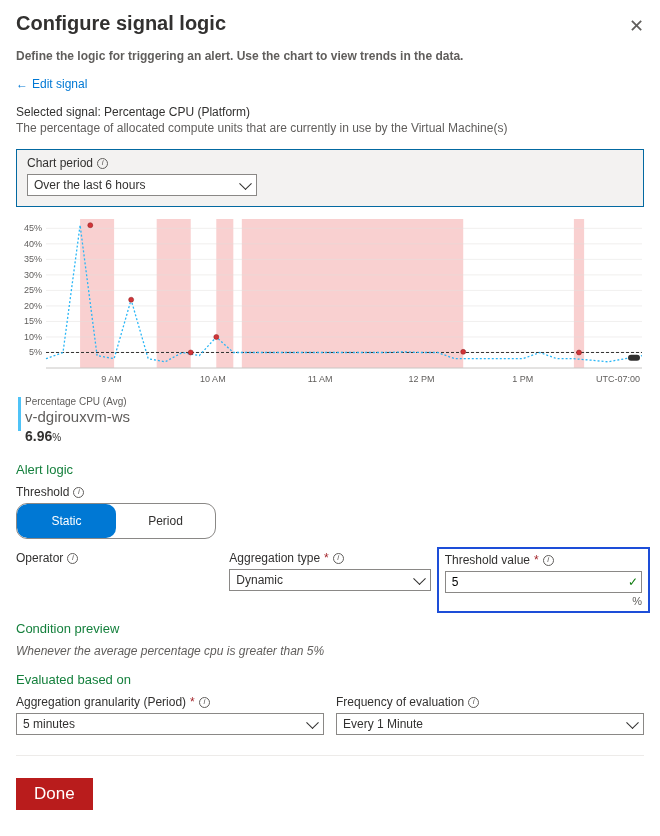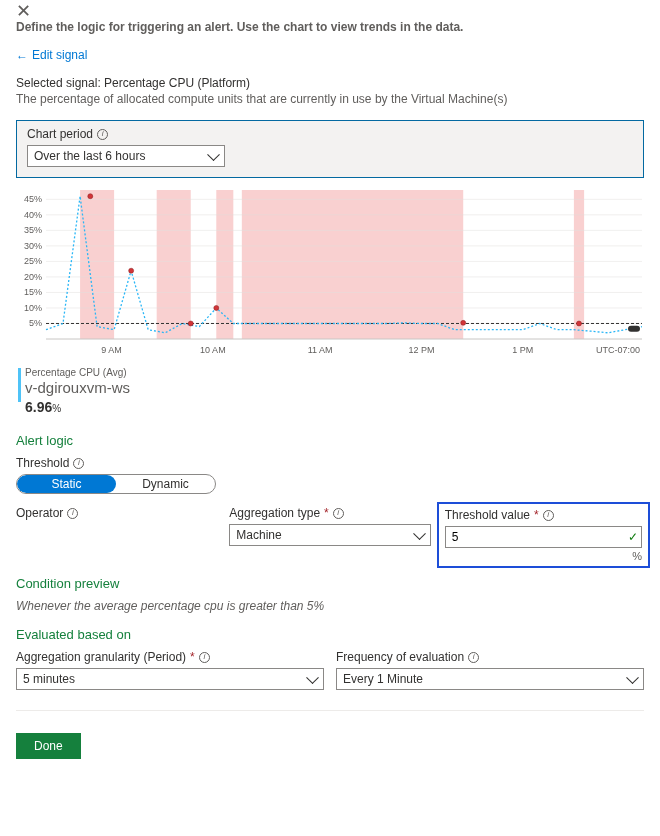--- a/index.html
+++ b/index.html
@@ -44,40 +44,40 @@
   }
   .select::after {
     content: "";
     position: absolute;
     right: 6px; top: 50%;
     width: 8px; height: 8px;
     border-right: 1px solid #323130;
     border-bottom: 1px solid #323130;
     transform: translateY(-65%) rotate(45deg);
   }
-  .select.wide { width: 198px; }
+  .select.wide { width: 230px; }
   .select.full { width: 100%; }
 
   .chart-area { position: relative; height: 175px; margin: 4px 0 6px 0; }
   .chart-area svg { width: 100%; height: 100%; display:block; }
 
   .legend-row { display: flex; align-items: flex-start; gap: 4px; margin: 6px 0 18px 2px; }
   .legend-bar { width: 3px; height: 34px; background: #4fc3f7; margin-top:1px; }
   .legend-text .l1 { font-size: 10px; color: #605e5c; line-height: 1.2; }
   .legend-text .l2 { font-size: 15px; color: #605e5c; line-height: 1.2; }
   .legend-text .l3 { font-size: 14px; font-weight: 600; margin-top:2px; }
   .legend-text .l3 .pct { font-size: 10px; font-weight: 400; }
 
   .section-title { font-size: 13px; font-weight: 400; margin: 10px 0 8px 0; color:#15803d; }
   .toggle-group {
     display: inline-flex;
     border: 1px solid #8a8886;
     border-radius: 11px;
     overflow: hidden;
-    height: 20px;
+    height: 36px;
     width: 200px;
     margin-bottom: 12px;
   }
   .toggle-btn {
     flex:1;
     display:flex; align-items:center; justify-content:center;
     font-size:12px;
     cursor:pointer;
   }
   .toggle-btn.active { background: #0078d4; color: #fff; border-radius: 10px; }
@@ -102,34 +102,35 @@
   .input-wrap { position: relative; }
   .check-icon {
     position:absolute; right:4px; top:50%; transform:translateY(-50%);
     color:#107c10; font-size:12px;
   }
   .unit-row { text-align: right; color:#605e5c; font-size:11px; margin-top:2px; }
 
   .cond-preview { color: #605e5c; font-style: italic; margin: 4px 0 14px 0; }
 
   .done-btn {
-    background: #15803d; color:#fff; border:none;
-    padding: 6px 18px; font-size: 12px; cursor:pointer;
+    background: #b91c1c; color:#fff; border:none;
+    padding: 6px 18px; font-size: 17px; cursor:pointer;
     margin-top: 22px;
   }
   .hr { border:none; border-top:1px solid #edebe9; margin: 20px 0 0 0; }
   .tick-label { font-size: 9px; fill:#605e5c; }
 </style>
 </head>
 <body>
 
 
 
 
 <div class="header-row">
+  <h1>Configure signal logic</h1>
   <span class="close-btn">✕</span>
 </div>
 <div class="subtitle">Define the logic for triggering an alert. Use the chart to view trends in the data.</div>
 
 <div class="link">
   <span>←</span>
   <span>Edit signal</span>
 </div>
 
 <div class="selected-signal">Selected signal: Percentage CPU (Platform)</div>
@@ -205,38 +206,38 @@
 
 
 <div class="section-title">Alert logic</div>
 
 <div class="label-row">
   <span>Threshold</span>
   <span class="info-icon">i</span>
 </div>
 <div class="toggle-group">
   <div class="toggle-btn active">Static</div>
-  <div class="toggle-btn">Dynamic</div>
+  <div class="toggle-btn">Period</div>
 </div>
 
 <div class="form-row">
   <div class="form-col">
     <div class="label-row">
       <span>Operator</span>
       <span class="info-icon">i</span>
     </div>
   </div>
   <div class="form-col">
     <div class="label-row">
       <span>Aggregation type</span>
       <span class="req">*</span>
       <span class="info-icon">i</span>
     </div>
     <div class="select full">
-      <span>Machine</span>
+      <span>Dynamic</span>
     </div>
   </div>
   <div class="form-col">
     <div class="threshold-highlight">
       <div class="label-row">
         <span>Threshold value</span>
         <span class="req">*</span>
         <span class="info-icon">i</span>
       </div>
       <div class="input-wrap">

